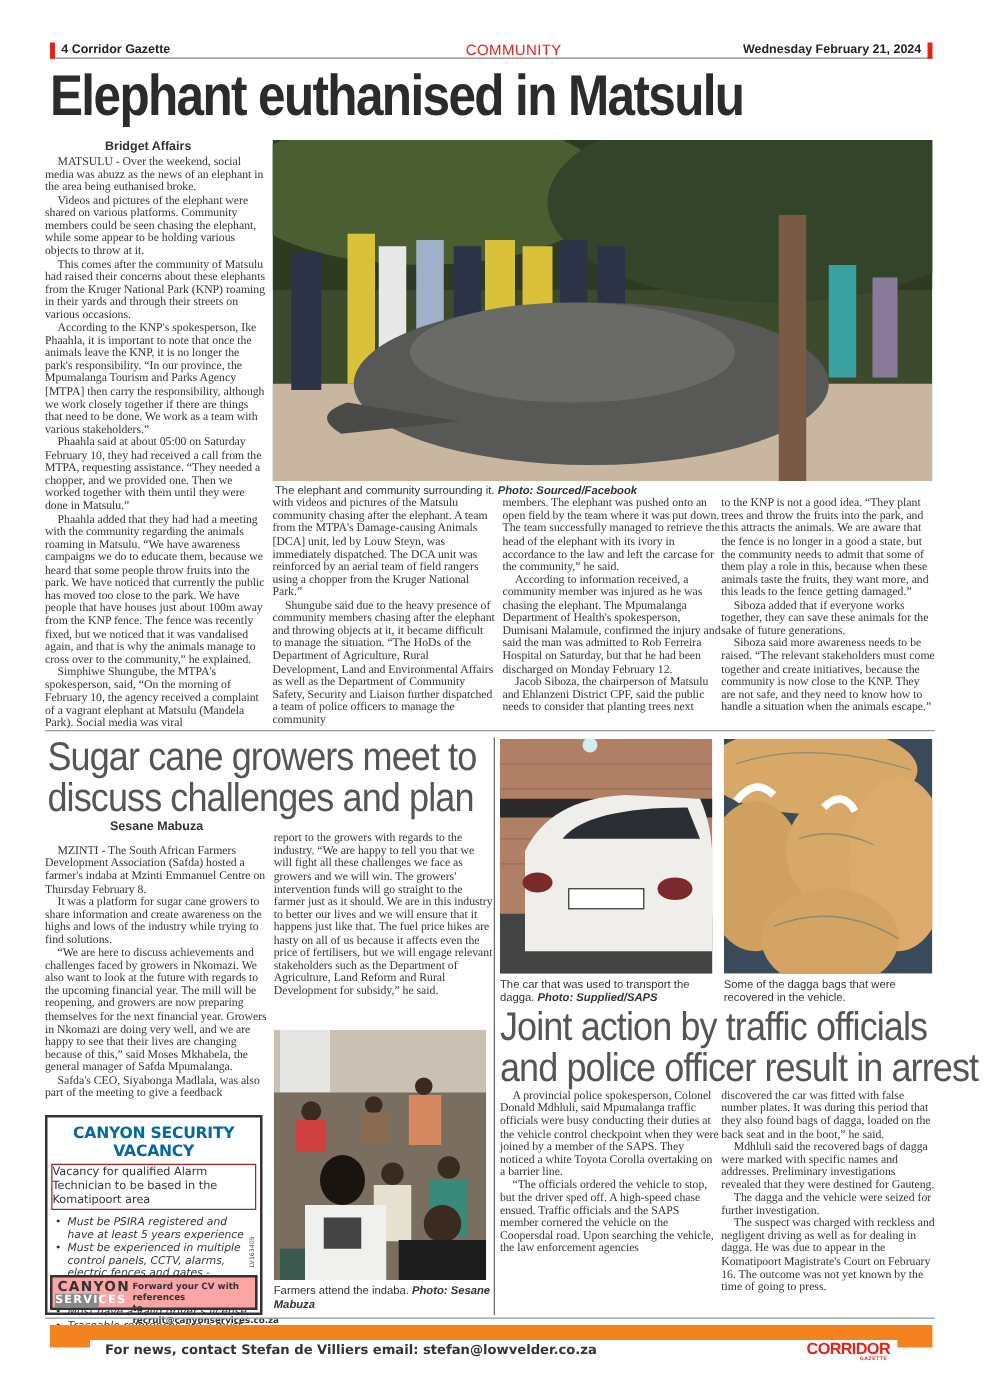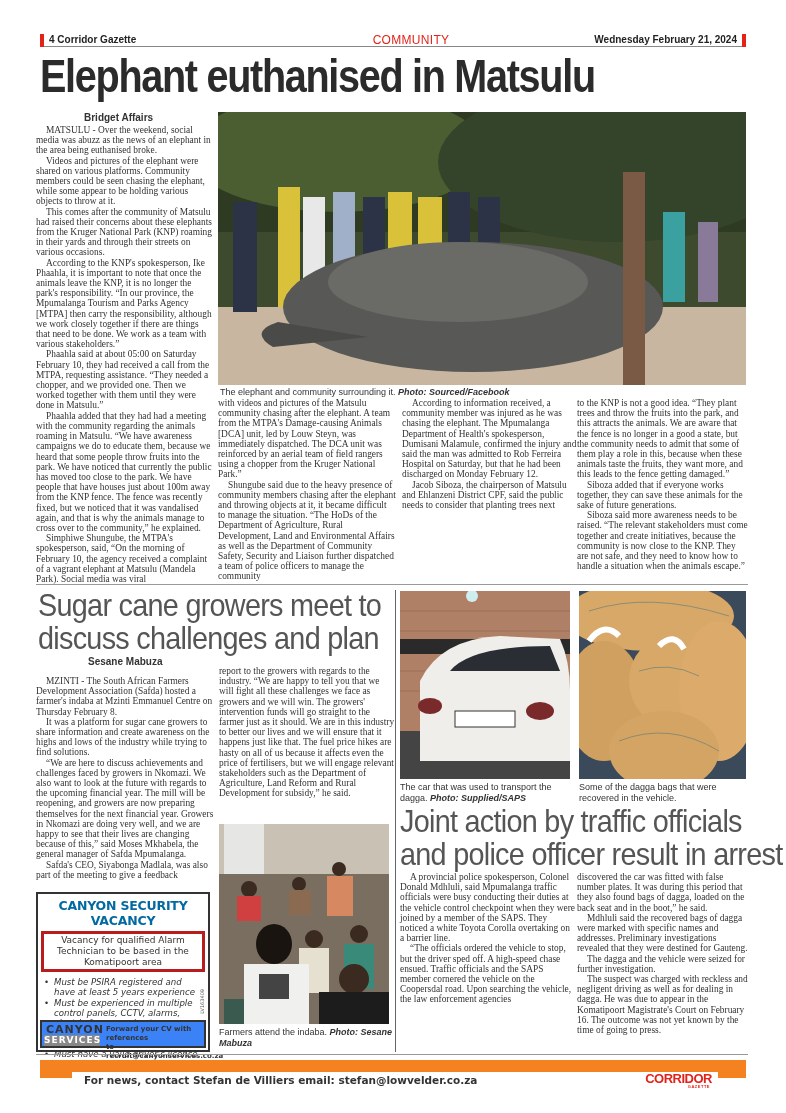--- a/index.html
+++ b/index.html
@@ -28,27 +28,27 @@
   .caption b { font-style: italic; font-weight: bold; }
 
   .rule-h { height: 1px; background: #999; }
   .rule-v { width: 1px; background: #666; }
 
   .headline2 { font: 32px "Liberation Sans", sans-serif; color: #555; letter-spacing: -0.8px; line-height: 33px; transform: scaleX(0.9); transform-origin: left top; white-space: nowrap; }
 
   
   .ad { left: 36px; top: 892px; width: 174px; height: 160px; border: 2px solid #333; background: #fff; }
   .ad .ad-title { font: bold 12.5px "DejaVu Sans", sans-serif; color: #0369a1; text-align: center; margin-top: 4px; letter-spacing: -0.2px; }
-  .ad .ad-sub { margin: 3px 3px 0 3px; border: 3px solid #b91c1c; font: 9px "DejaVu Sans", sans-serif; text-align: center; line-height: 11px; padding: 1px 12px; color: #333; }
+  .ad .ad-sub { margin: 3px 3px 0 3px; border: 1px solid #b91c1c; font: 9px "DejaVu Sans", sans-serif; line-height: 11px; padding: 1px 0; color: #333; }
   .ad ul { list-style: none; margin: 5px 4px 0 6px; font: 8.6px "DejaVu Sans", sans-serif; color: #333; line-height: 10px; }
   .ad ul li { position: relative; padding-left: 10px; margin-bottom: 1px; font-style: italic; }
   .ad ul li:before { content: "\2022"; position: absolute; left: 0; top: 0; }
-  .ad .ad-foot { position: absolute; left: 2px; right: 2px; bottom: 2px; height: 28px; border: 2px solid #333; background: #3b82f6; margin-top: 36px; }
+  .ad .ad-foot { position: absolute; left: 2px; right: 2px; bottom: 2px; height: 28px; border: 2px solid #333; background: #fca5a5; margin-top: 36px; }
   .ad .logo1 { position: absolute; left: 4px; top: 1px; font: bold 11px "DejaVu Sans", sans-serif; color: #333; letter-spacing: 1px; }
-  .ad .logo2 { position: absolute; left: 2px; top: 13px; width: 56px; height: 11px; background: #888; color: #fff; font: bold 9px "DejaVu Sans", sans-serif; text-align: center; line-height: 11px; letter-spacing: 1px; }
+  .ad .logo2 { position: absolute; left: 2px; top: 13px; width: 35px; height: 11px; background: #888; color: #fff; font: bold 9px "DejaVu Sans", sans-serif; text-align: center; line-height: 11px; letter-spacing: 1px; }
   .ad .fwd { position: absolute; left: 64px; top: 3px; font: bold 7px "DejaVu Sans", sans-serif; color: #333; line-height: 9px; }
   .ad .code { position: absolute; right: 3px; bottom: 36px; font: 5px "DejaVu Sans", sans-serif; color: #555; writing-mode: vertical-rl; transform: rotate(180deg); }
 
   
   .footer { left: 40px; top: 1060px; width: 706px; height: 18px; background: #f58220; }
   .footer .inner { position: absolute; left: 32px; right: 28px; top: 12px; height: 18px; background: #fff; }
   .footer .txt { position: absolute; left: 12px; top: 2px; font: bold 10.5px "DejaVu Sans", sans-serif; color: #333; }
   .footer .brand { position: absolute; right: 6px; top: 0px; font: bold 13px "Liberation Sans", sans-serif; color: #e2231a; letter-spacing: -0.5px; line-height: 13px; }
   .footer .brand-sub { position: absolute; right: 8px; top: 12px; font: bold 4px "Liberation Sans", sans-serif; color: #e2231a; letter-spacing: 0.5px; }
 </style>
@@ -104,20 +104,21 @@
 </div>
 <div class="abs caption" style="left:220px; top:387px; width:300px;">
   <span>The elephant and community surrounding it. </span><b>Photo: Sourced/Facebook</b>
 </div>
 
 <div class="abs col" style="left:218px; top:398px; width:178px;">
   <p style="text-indent:0">with videos and pictures of the Matsulu community chasing after the elephant. A team from the MTPA's Damage-causing Animals [DCA] unit, led by Louw Steyn, was immediately dispatched. The DCA unit was reinforced by an aerial team of field rangers using a chopper from the Kruger National Park.”</p>
   <p>Shungube said due to the heavy presence of community members chasing after the elephant and throwing objects at it, it became difficult to manage the situation. “The HoDs of the Department of Agriculture, Rural Development, Land and Environmental Affairs as well as the Department of Community Safety, Security and Liaison further dispatched a team of police officers to manage the community</p>
 </div>
 <div class="abs col" style="left:402px; top:398px; width:176px;">
+  <p style="text-indent:0">members. The elephant was pushed onto an open field by the team where it was put down. The team successfully managed to retrieve the head of the elephant with its ivory in accordance to the law and left the carcase for the community,” he said.</p>
   <p>According to information received, a community member was injured as he was chasing the elephant. The Mpumalanga Department of Health's spokesperson, Dumisani Malamule, confirmed the injury and said the man was admitted to Rob Ferreira Hospital on Saturday, but that he had been discharged on Monday February 12.</p>
   <p>Jacob Siboza, the chairperson of Matsulu and Ehlanzeni District CPF, said the public needs to consider that planting trees next</p>
 </div>
 <div class="abs col" style="left:577px; top:398px; width:172px;">
   <p style="text-indent:0">to the KNP is not a good idea. “They plant trees and throw the fruits into the park, and this attracts the animals. We are aware that the fence is no longer in a good a state, but the community needs to admit that some of them play a role in this, because when these animals taste the fruits, they want more, and this leads to the fence getting damaged.”</p>
   <p>Siboza added that if everyone works together, they can save these animals for the sake of future generations.</p>
   <p>Siboza said more awareness needs to be raised. “The relevant stakeholders must come together and create initiatives, because the community is now close to the KNP. They are not safe, and they need to know how to handle a situation when the animals escape.”</p>
 </div>
 
 <div class="abs rule-h" style="left:36px; top:584px; width:712px;"></div>

